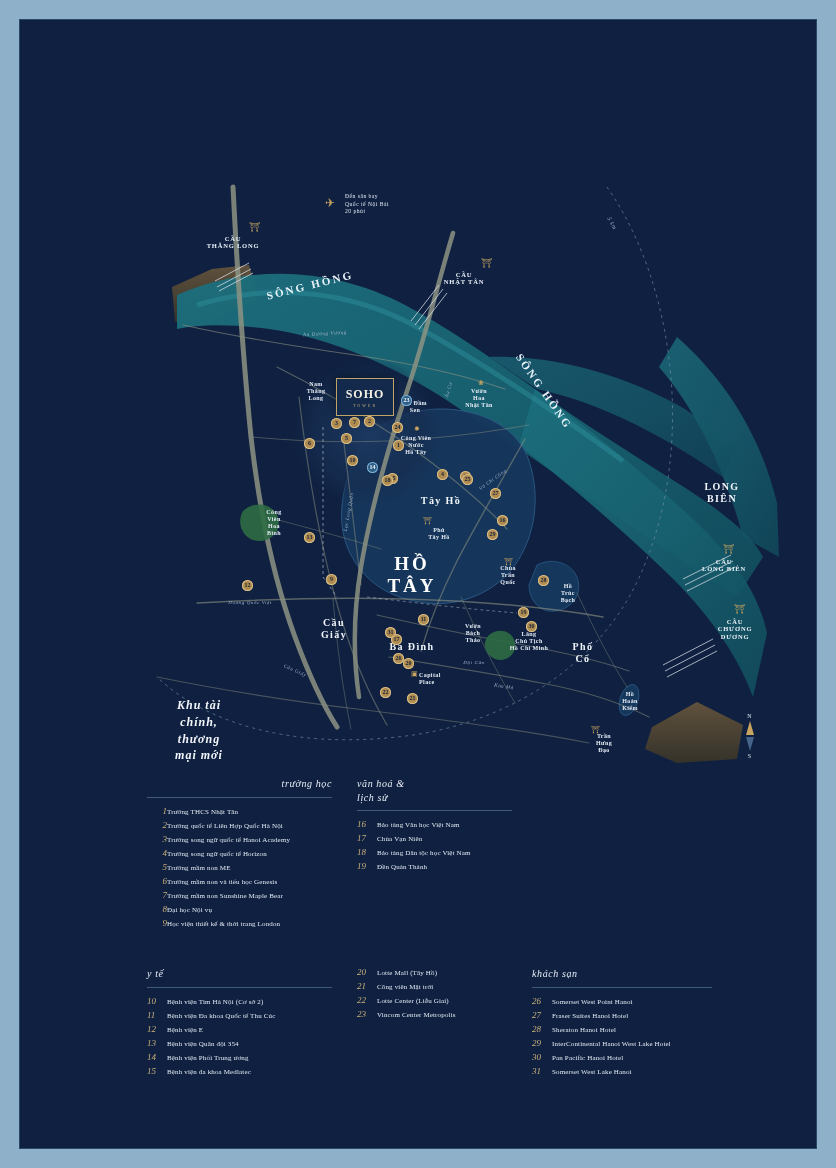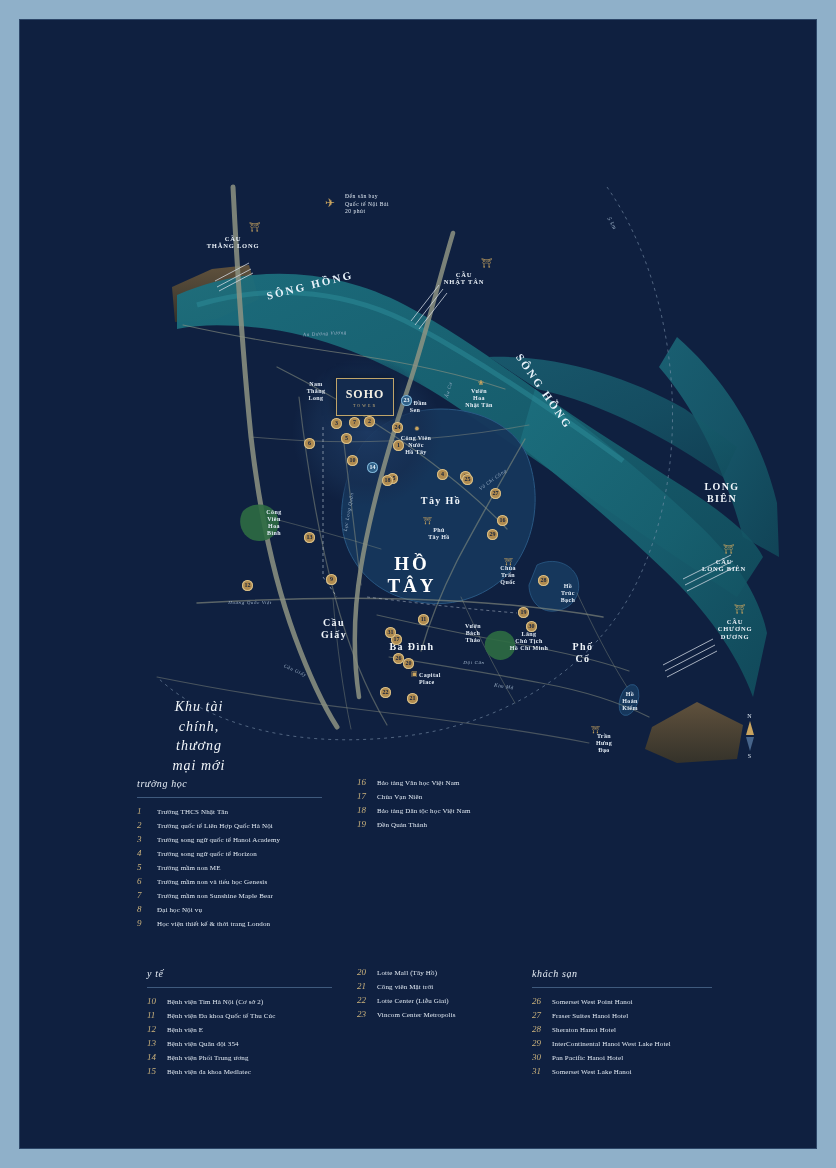--- a/index.html
+++ b/index.html
@@ -97,24 +97,24 @@
     color: #9fb3c9;
     font-style: italic;
   }
   .lbl-note {
     font-size: 5.6px;
     color: #dfe8f2;
     text-align: left;
     line-height: 1.35;
   }
   .lbl-area {
-    font-size: 14px;
+    font-size: 12px;
     letter-spacing: 1px;
     color: #f2f6fa;
-    font-weight: normal;
+    font-weight: bold;
     font-style: italic;
     line-height: 1.4;
   }
   .lbl-radius {
     font-size: 6px;
     color: #9db2c8;
     font-style: italic;
   }
 
   
@@ -489,21 +489,21 @@
         <div class="compass">
           <div class="c-n">N</div>
           <div class="c-needle"></div>
           <div class="c-needle2"></div>
           <div class="c-s">S</div>
         </div>
       </div>
 
       <div class="legend">
 
-        <div class="legend-block" style="left:100px; top:0; width:185px;">
+        <div class="legend-block" style="left:110px; top:0; width:185px;text-align:right;">
           <div class="lg-head">trường học</div>
           <div class="lg-item">
               <span class="lg-num">1</span>
               <span class="lg-txt">Trường THCS Nhật Tân</span>
             </div>
           <div class="lg-item">
               <span class="lg-num">2</span>
               <span class="lg-txt">Trường quốc tế Liên Hợp Quốc Hà Nội</span>
             </div>
           <div class="lg-item">
@@ -530,20 +530,22 @@
               <span class="lg-num">8</span>
               <span class="lg-txt">Đại học Nội vụ</span>
             </div>
           <div class="lg-item">
               <span class="lg-num">9</span>
               <span class="lg-txt">Học viện thiết kế &amp; thời trang London</span>
             </div>
         </div>
 
         <div class="legend-block" style="left:320px; top:0; width:155px;">
+          <div class="lg-head">văn hoá &amp;
+lịch sử</div>
           <div class="lg-item">
               <span class="lg-num">16</span>
               <span class="lg-txt">Bảo tàng Văn học Việt Nam</span>
             </div>
           <div class="lg-item">
               <span class="lg-num">17</span>
               <span class="lg-txt">Chùa Vạn Niên</span>
             </div>
           <div class="lg-item">
               <span class="lg-num">18</span>

